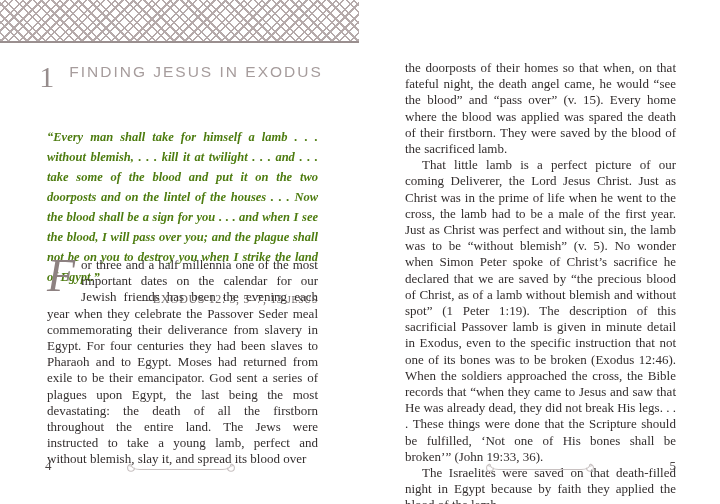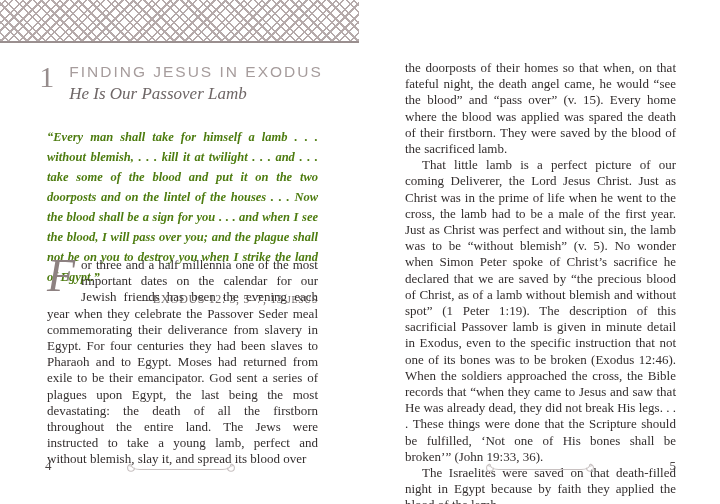--- a/index.html
+++ b/index.html
@@ -33,21 +33,21 @@
     justify-content: center;
     align-items: flex-start;
   }
   .chapter-number {
     font-size: 30px;
     line-height: 30px;
     color: #968c8c;
     margin-right: 15px;
     font-weight: 400;
   }
-  .title-block { }
+  .title-block { text-align: center; }
   .chapter-title {
     font-family: "Liberation Sans", sans-serif;
     font-weight: 300;
     font-size: 15.5px;
     line-height: 20px;
     letter-spacing: 2px;
     color: #a69c9c;
     white-space: nowrap;
   }
   .chapter-subtitle {
@@ -133,21 +133,20 @@
 
 <div class="spread">
 
   <div>
     <div class="lattice"></div>
 
     <div class="chapter-header">
       <div class="chapter-number">1</div>
       <div class="title-block">
         <div class="chapter-title">FINDING JESUS IN EXODUS</div>
-        <div class="chapter-subtitle">He Is Our Passover Lamb</div>
       </div>
     </div>
 
     <div class="epigraph">
       <div class="epigraph-text">“Every man shall take for himself a lamb . . . without blemish, . . . kill it at twilight . . . and . . . take some of the blood and put it on the two doorposts and on the lintel of the houses . . . Now the blood shall be a sign for you . . . and when I see the blood, I will pass over you; and the plague shall not be on you to destroy you when I strike the land of Egypt.”</div>
       <div class="epigraph-attribution"><span>—EXODUS 12: 3, 5–7, 13 </span><span class="version">JESUS</span></div>
     </div>
 
     <div class="body-text body-left"><span class="drop-cap">F</span><span>or three and a half millennia one of the most important dates on the calendar for our Jewish friends has been the evening each year when they celebrate the Passover Seder meal commemorating their deliverance from slavery in Egypt. For four centuries they had been slaves to Pharaoh and to Egypt. Moses had returned from exile to be their emancipator. God sent a series of plagues upon Egypt, the last being the most devastating: the death of all the firstborn throughout the entire land. The Jews were instructed to take a young lamb, perfect and without blemish, slay it, and spread its blood over</span></div>
 

